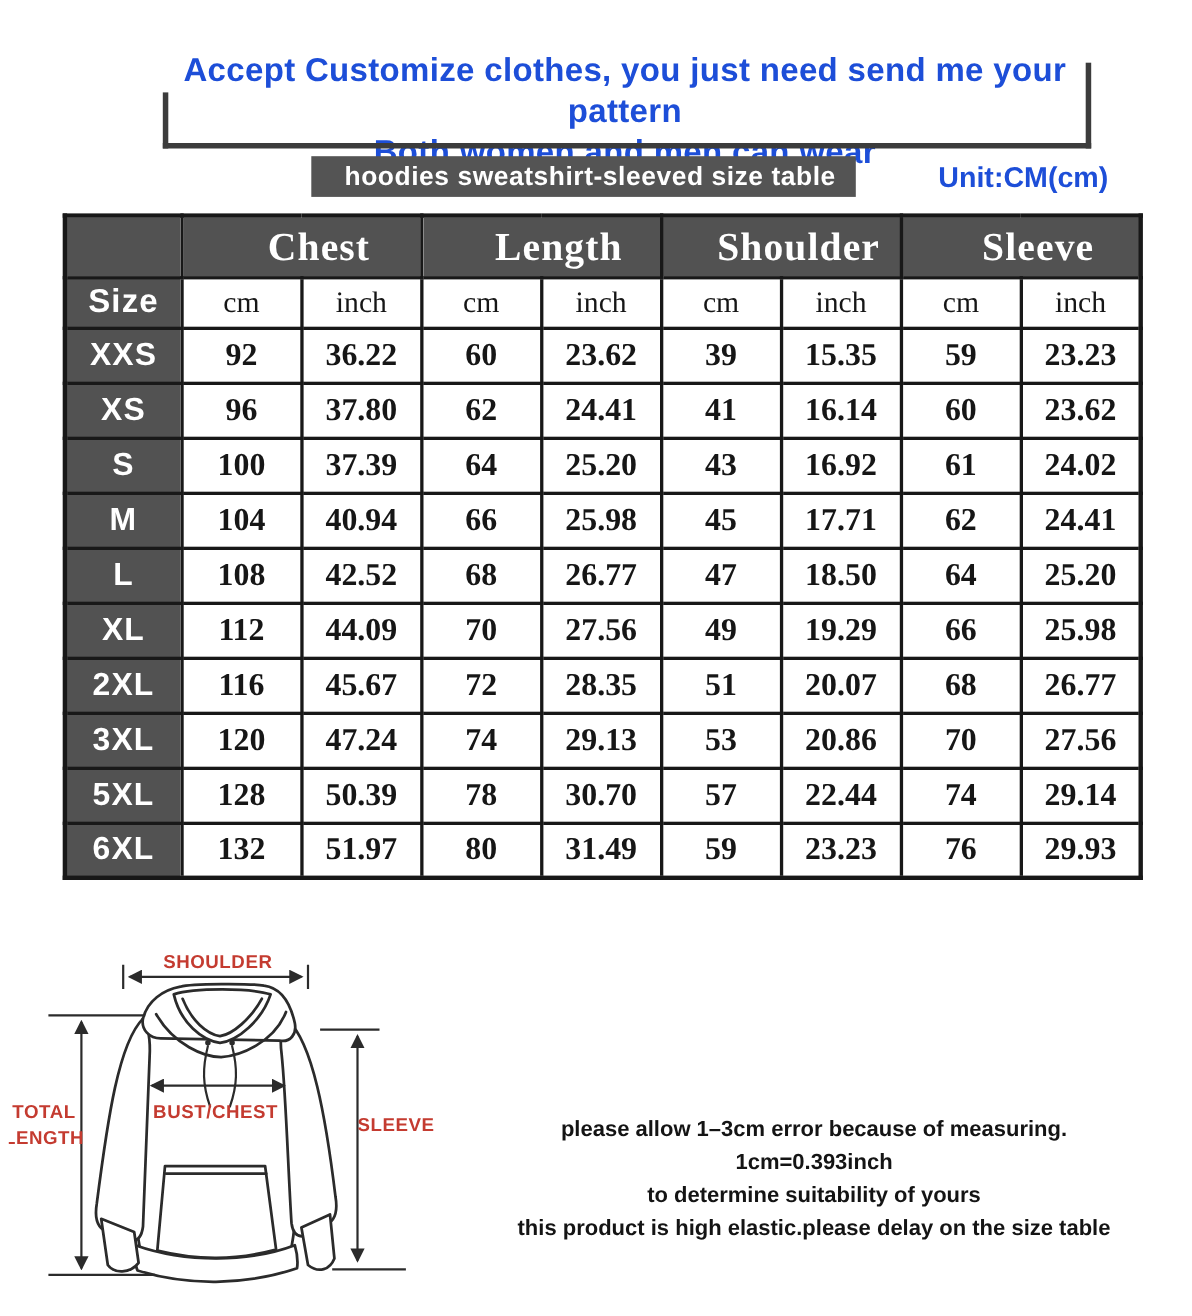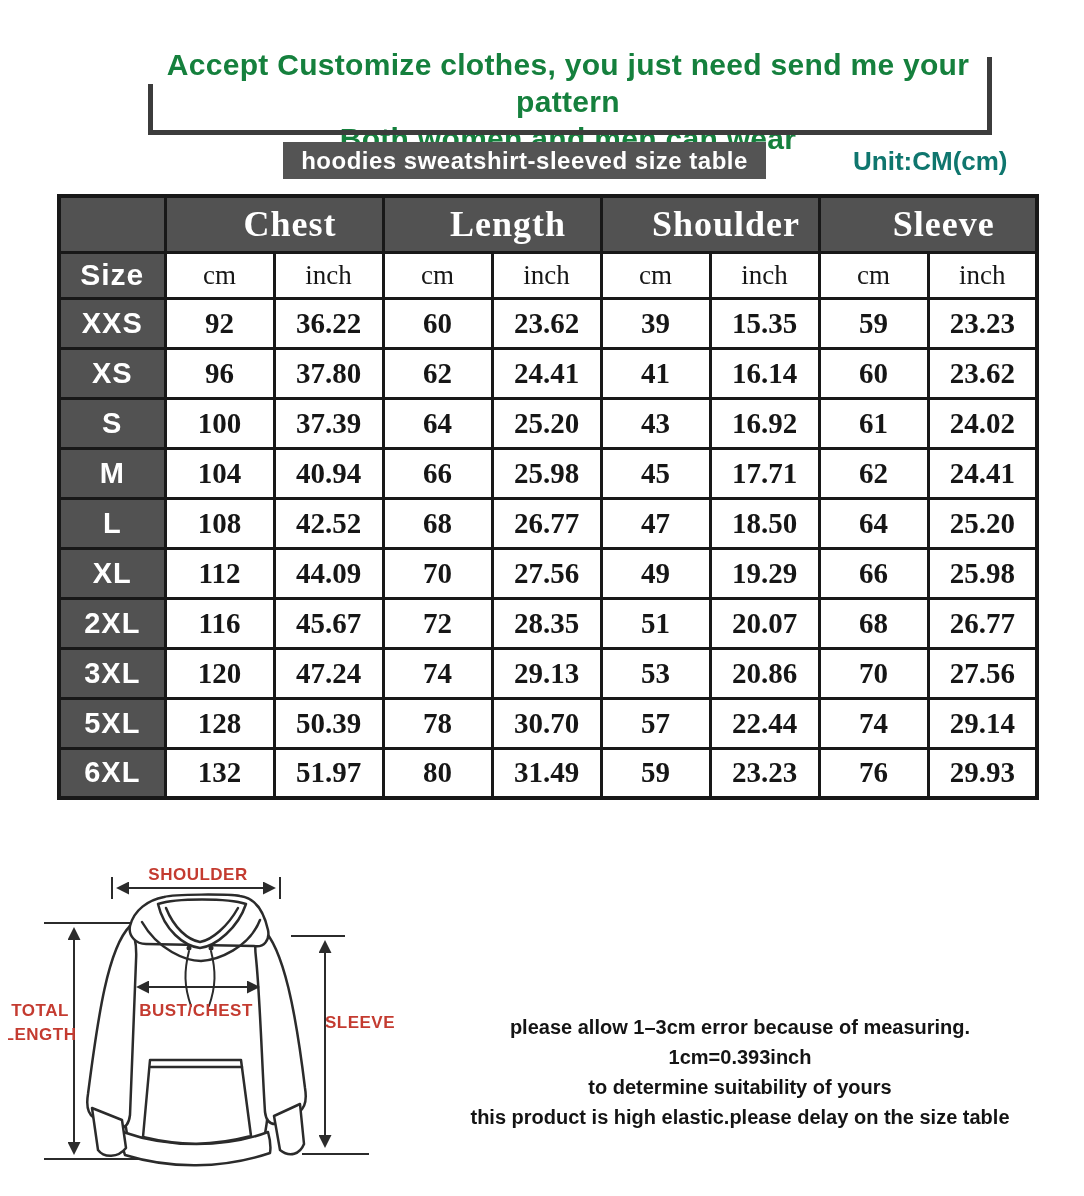--- a/index.html
+++ b/index.html
@@ -1,31 +1,31 @@
 <!DOCTYPE html>
 <html><head>
 <meta charset="utf-8">
 <style>
   html,body{margin:0;padding:0;background:#fff;}
   .page{position:relative;width:1084px;height:1196px;background:#ffffff;overflow:hidden;
         font-family:"Liberation Sans",sans-serif;}
 
   
   .headline{position:absolute;left:140px;top:46px;width:856px;text-align:center;
-            font-weight:bold;color:#15803d;font-size:30px;line-height:37px;letter-spacing:.3px;}
+            font-weight:bold;color:#1d4ed8;font-size:30px;line-height:37px;letter-spacing:.3px;}
   .bracket{position:absolute;background:#3c3c3c;}
   .bracket-left{left:148px;top:84px;width:5px;height:51px;}
   .bracket-bottom{left:148px;top:130px;width:844px;height:5px;}
   .bracket-right{left:987px;top:57px;width:5px;height:78px;}
 
   
   .banner{position:absolute;left:283px;top:142px;width:483px;height:37px;background:#545454;
           color:#fff;font-weight:bold;font-size:24px;display:flex;align-items:center;
-          justify-content:center;letter-spacing:.5px;}
-  .unit-label{position:absolute;left:853px;top:146px;font-weight:bold;font-size:26px;color:#0f766e;}
+          justify-content:center;letter-spacing:.5px;padding-left:12px;}
+  .unit-label{position:absolute;left:853px;top:146px;font-weight:bold;font-size:26px;color:#1d4ed8;}
 
   
   table.size-table{position:absolute;left:57px;top:194px;width:978px;border-collapse:collapse;
           table-layout:fixed;border:4px solid #181818;background:#fff;}
   .size-table td,.size-table th{border:3px solid #181818;text-align:center;vertical-align:middle;padding:0;overflow:hidden;}
   .size-table .gray{background:#525252;color:#ffffff;}
   .size-table tr.group-row{height:56px;}
   .size-table th.group{font-family:"Liberation Serif",serif;font-weight:bold;font-size:36px;letter-spacing:1px;padding-left:32px;}
   .size-table tr.unit-row{height:46px;}
   .size-table td.unit{font-family:"Liberation Serif",serif;font-weight:normal;font-size:27px;color:#161616;}

